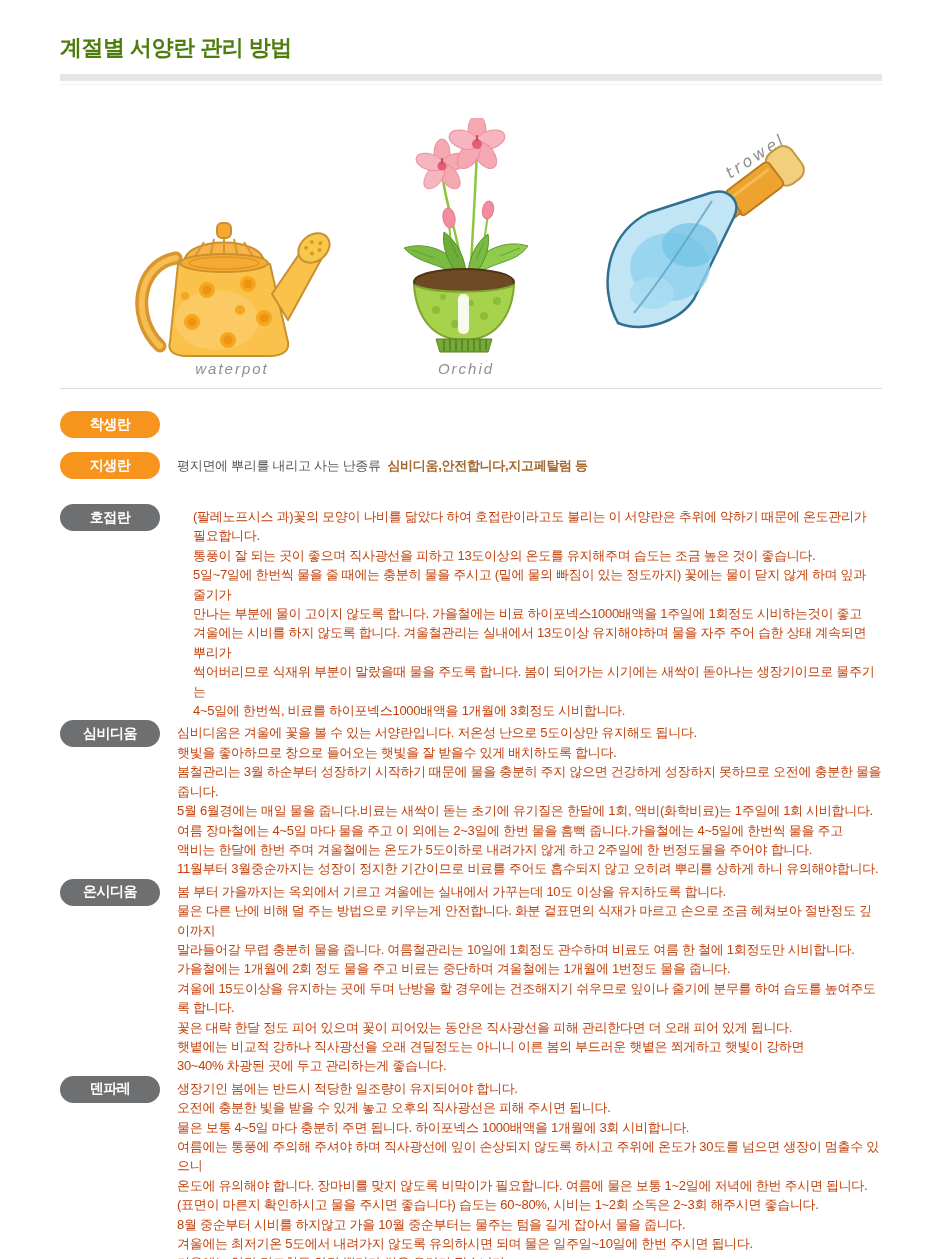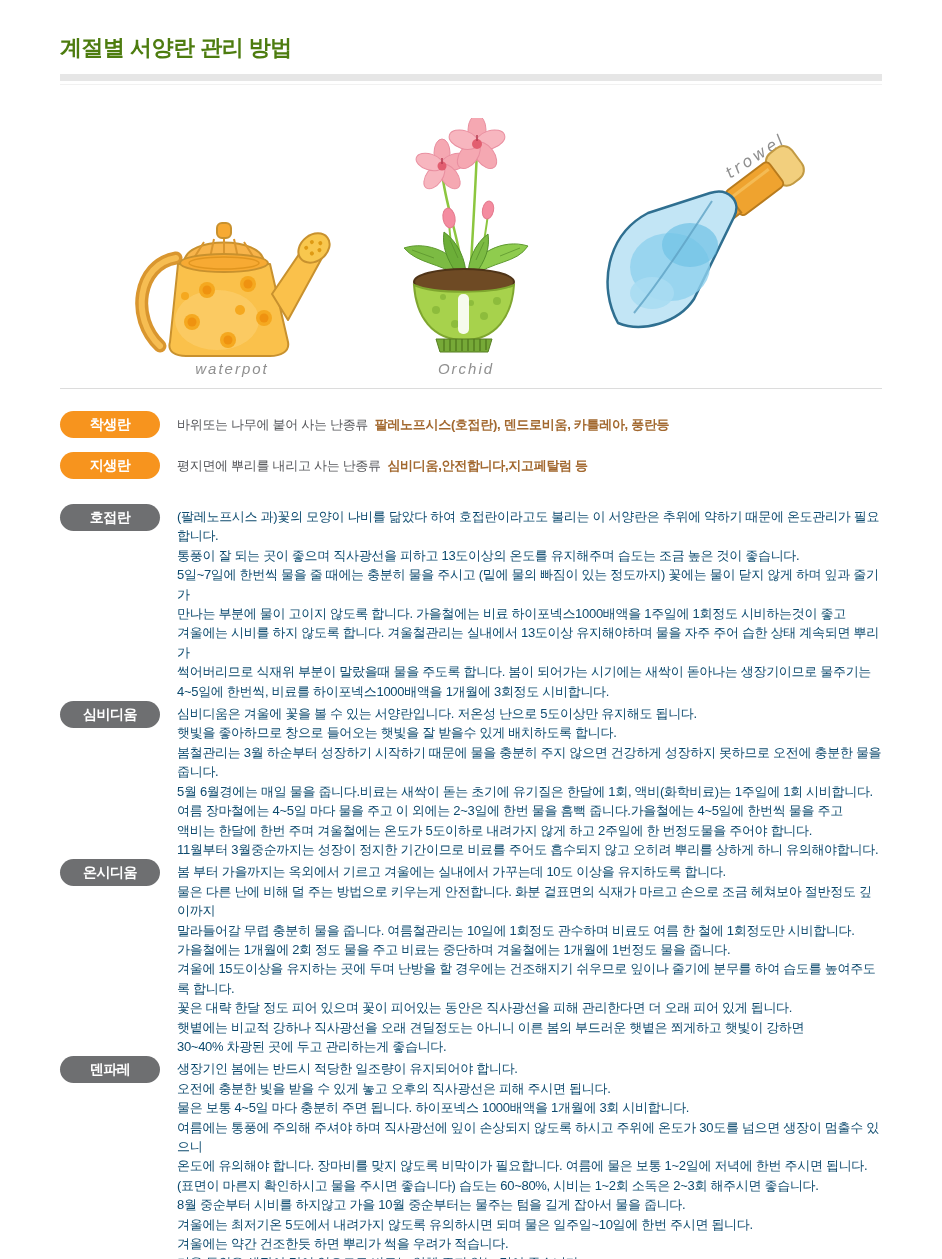--- a/index.html
+++ b/index.html
@@ -29,23 +29,23 @@
            justify-content:center; margin-right:17px; letter-spacing:-0.5px; }
   .badge-orange { background:#f7941e; }
   .badge-gray   { background:#6e6f71; }
 
   .type-row { display:flex; align-items:center; margin-top:14px; }
   .type-row.first { margin-top:22px; }
   .type-text { margin:0; font-size:13px; color:#55565a; letter-spacing:-0.3px; }
   .hl { color:#a2682f; font-weight:bold; }
 
   .care-section { display:flex; align-items:flex-start; margin-top:0; }
-  .care-section.first { margin-top:25px; }
+  .care-section.first { margin-top:25px;gap:16px; }
   .care-text { flex:1; margin:3px 0 0 0; font-size:13px; line-height:19.4px;
-               color:#0c4a6e; letter-spacing:-0.3px; white-space:pre-line; }
+               color:#c2410c; letter-spacing:-0.3px; white-space:pre-line; }
 
   svg { display:block; }
   .svg-caption-text { fill:#8f8f8f; font-size:16px; font-style:italic;
                       letter-spacing:3px; font-family:"DejaVu Sans",sans-serif; }
 </style>
 </head>
 <body>
 
 <div class="page">
   <div class="content">
@@ -158,21 +158,20 @@
           <path d="M122,74 C96,114 70,154 44,186" stroke="#5fa3c4" stroke-width="2" fill="none" opacity="0.8"></path>
         </svg>
       </figure>
 
     </div>
 
     <div class="heading-rule"></div>
 
     <div class="type-row first">
       <span class="badge badge-orange">착생란</span>
-      <p class="type-text"><span>바위또는 나무에 붙어 사는 난종류</span>&nbsp; <span class="hl">팔레노프시스(호접란), 덴드로비움, 카틀레아, 풍란등</span></p>
     </div>
 
     <div class="type-row">
       <span class="badge badge-orange">지생란</span>
       <p class="type-text"><span>평지면에 뿌리를 내리고 사는 난종류</span>&nbsp; <span class="hl">심비디움,안전합니다,지고페탈럼 등</span></p>
     </div>
 
     <div class="care-section first">
       <span class="badge badge-gray">호접란</span>
       <p class="care-text">(팔레노프시스 과)꽃의 모양이 나비를 닮았다 하여 호접란이라고도 불리는 이 서양란은 추위에 약하기 때문에 온도관리가 필요합니다.

